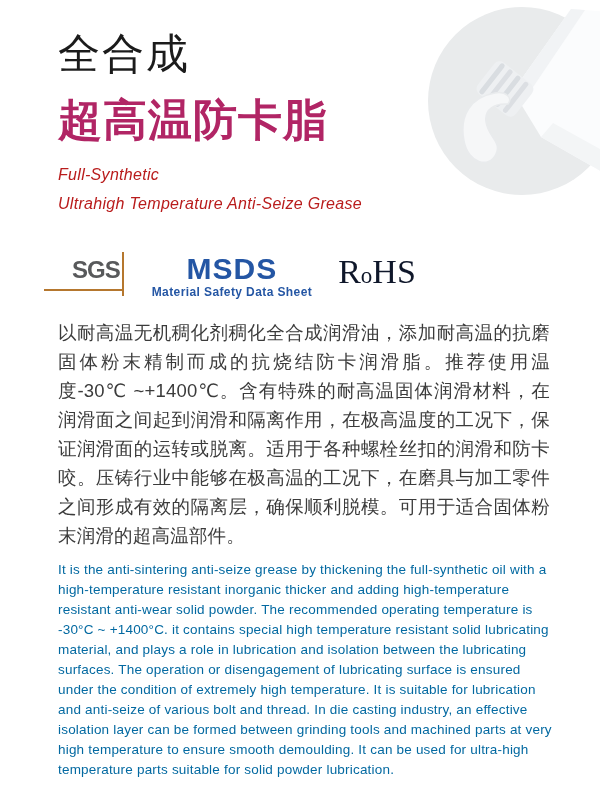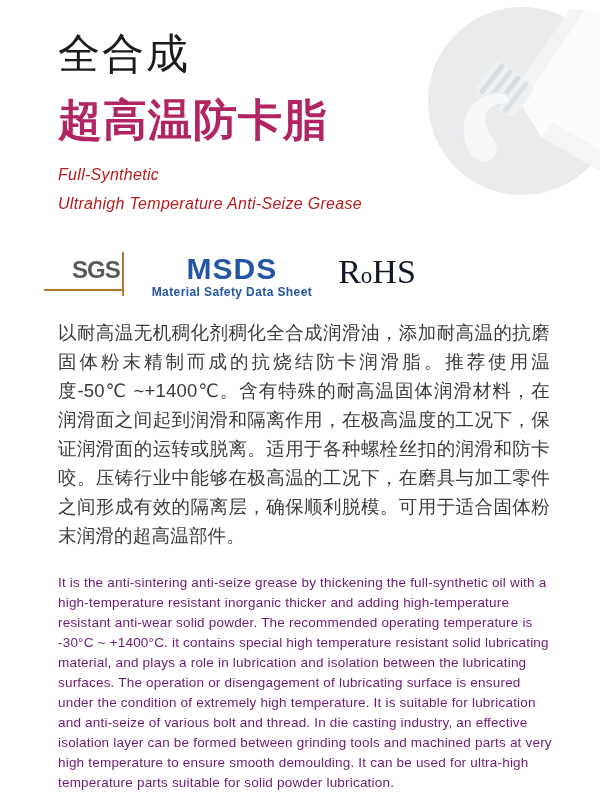--- a/index.html
+++ b/index.html
@@ -65,23 +65,23 @@
   .rohs-box .big { font-size: 34px; }
   .rohs-box .small { font-size: 23px; }
 
   
   .desc-zh {
     position: absolute; left: 58px; top: 318px; width: 492px;
     font-size: 18.5px; line-height: 29px; font-weight: 500;
     color: #3b3b3b; text-align: justify; letter-spacing: 0.2px;
   }
   .desc-en {
-    position: absolute; left: 58px; top: 573px; width: 494px;
+    position: absolute; left: 58px; top: 560px; width: 494px;
     font-size: 13.5px; line-height: 20px;
-    color: #701a75; letter-spacing: 0.2px;
+    color: #0369a1; letter-spacing: 0.2px;
   }
 </style>
 </head>
 <body>
 
 <div class="photo-wrap">
   <svg width="200" height="200" viewBox="0 0 200 200">
     <circle cx="97" cy="98" r="94" fill="#e9ebec"></circle>
 
     <path d="M 88,88 L 146,6 L 200,10 L 200,182 L 116,134 Z" fill="#fbfcfd"></path>
@@ -117,15 +117,15 @@
   </div>
   <div class="msds-box">
     <div class="msds-text">MSDS</div>
     <div class="msds-sub">Material Safety Data Sheet</div>
   </div>
   <div class="rohs-box">
     <span class="big">R</span><span class="small">o</span><span class="big">HS</span>
   </div>
 </div>
 
-<div class="desc-zh">以耐高温无机稠化剂稠化全合成润滑油，添加耐高温的抗磨固体粉末精制而成的抗烧结防卡润滑脂。推荐使用温度-50℃ ~+1400℃。含有特殊的耐高温固体润滑材料，在润滑面之间起到润滑和隔离作用，在极高温度的工况下，保证润滑面的运转或脱离。适用于各种螺栓丝扣的润滑和防卡咬。压铸行业中能够在极高温的工况下，在磨具与加工零件之间形成有效的隔离层，确保顺利脱模。可用于适合固体粉末润滑的超高温部件。</div>
+<div class="desc-zh">以耐高温无机稠化剂稠化全合成润滑油，添加耐高温的抗磨固体粉末精制而成的抗烧结防卡润滑脂。推荐使用温度-30℃ ~+1400℃。含有特殊的耐高温固体润滑材料，在润滑面之间起到润滑和隔离作用，在极高温度的工况下，保证润滑面的运转或脱离。适用于各种螺栓丝扣的润滑和防卡咬。压铸行业中能够在极高温的工况下，在磨具与加工零件之间形成有效的隔离层，确保顺利脱模。可用于适合固体粉末润滑的超高温部件。</div>
 
 <div class="desc-en">It is the anti-sintering anti-seize grease by thickening the full-synthetic oil with a high-temperature resistant inorganic thicker and adding high-temperature resistant anti-wear solid powder. The recommended operating temperature is -30°C ~ +1400°C. it contains special high temperature resistant solid lubricating material, and plays a role in lubrication and isolation between the lubricating surfaces. The operation or disengagement of lubricating surface is ensured under the condition of extremely high temperature. It is suitable for lubrication and anti-seize of various bolt and thread. In die casting industry, an effective isolation layer can be formed between grinding tools and machined parts at very high temperature to ensure smooth demoulding. It can be used for ultra-high temperature parts suitable for solid powder lubrication.</div>
 
 </body></html>

